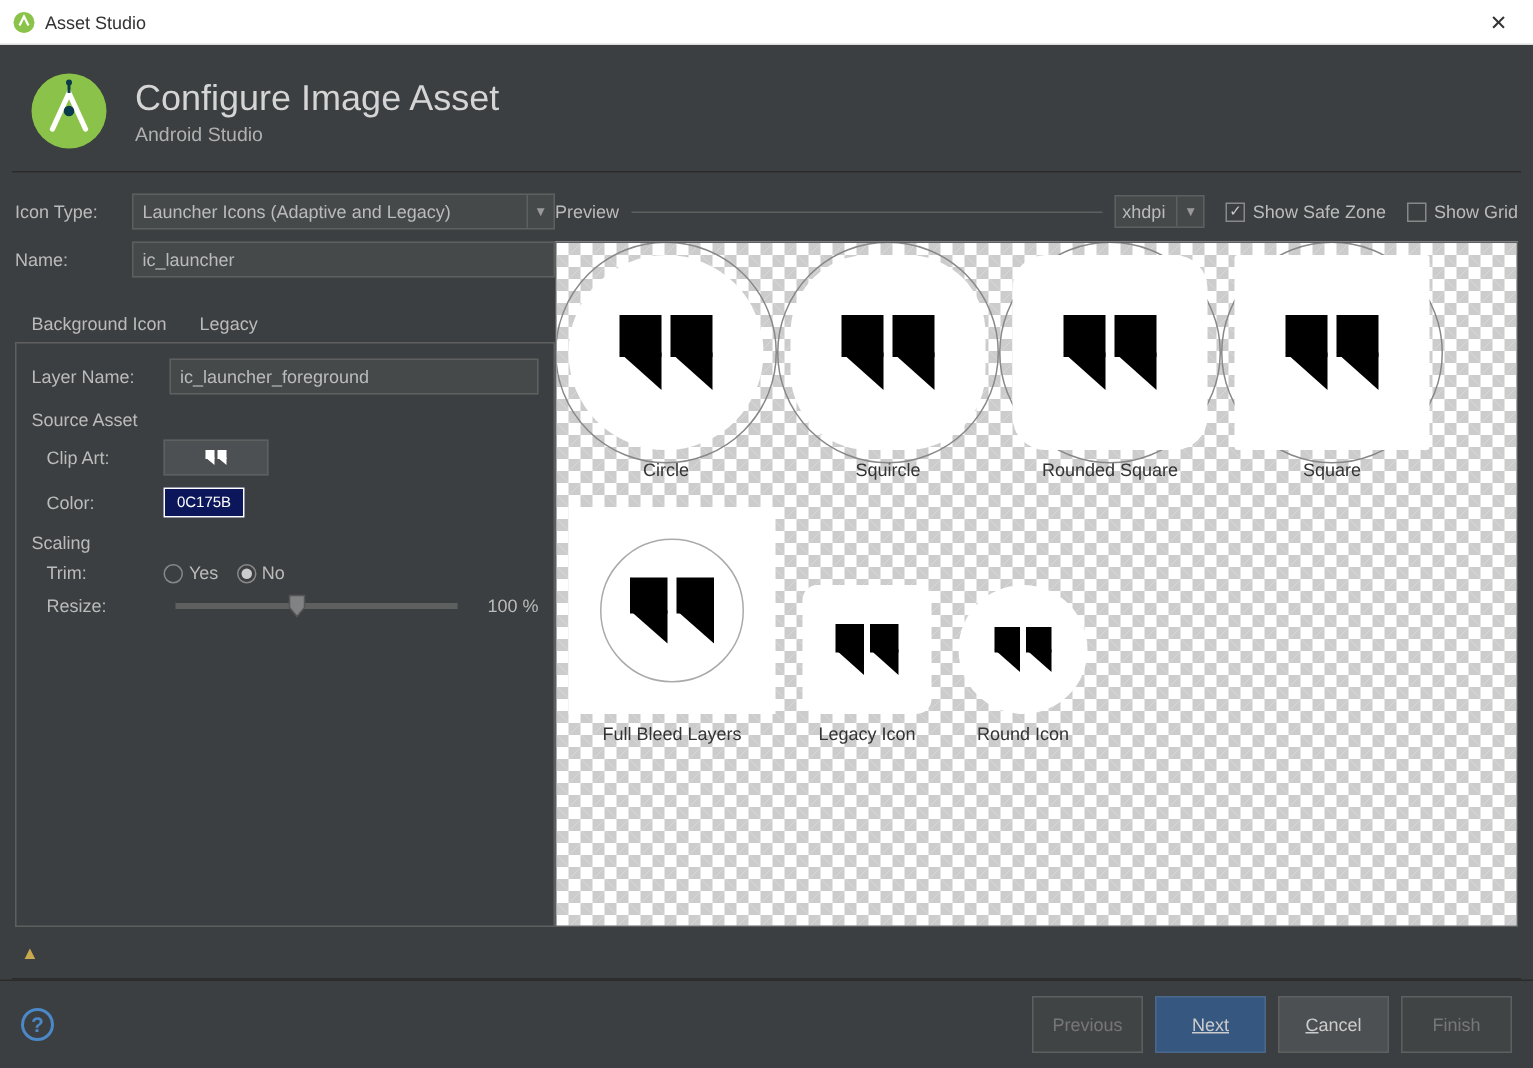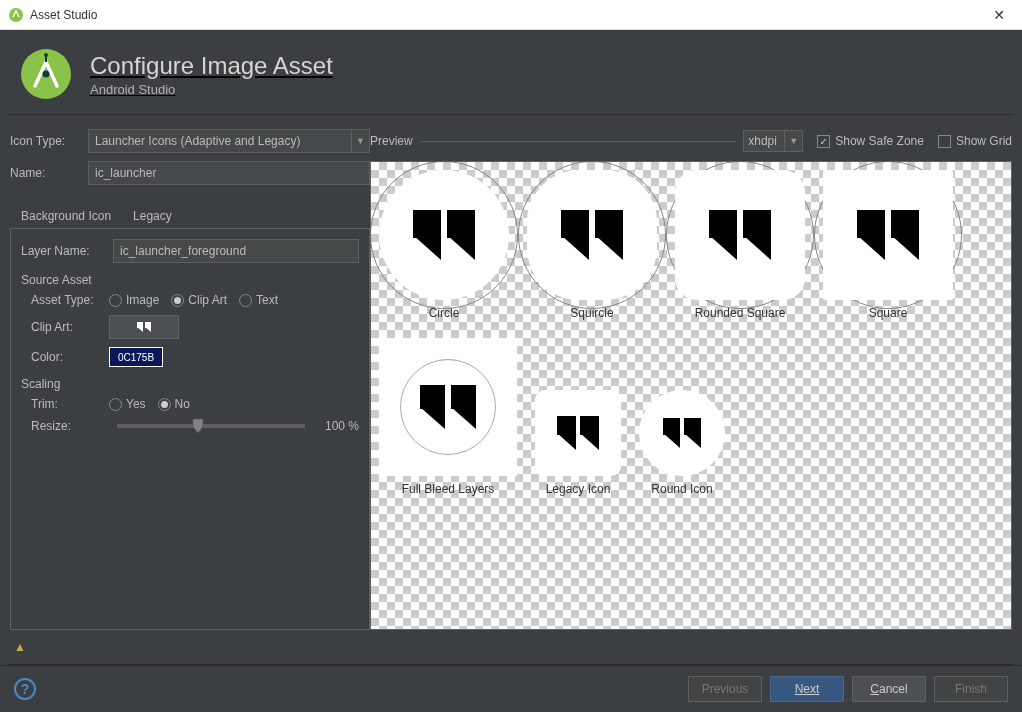--- a/index.html
+++ b/index.html
@@ -2,21 +2,21 @@
 <html><head>
 <meta charset="utf-8">
 <style>
 * { box-sizing: border-box; margin: 0; padding: 0; font-family: "Segoe UI", Arial, sans-serif; }
 body { background: #fff; width: 1022px; height: 712px; overflow: hidden; }
 .titlebar { height: 30px; background: #fff; display: flex; align-items: center; padding: 0 8px; border-bottom: 1px solid #ddd; }
 .titlebar .app-icon { width: 16px; height: 16px; margin-right: 6px; }
 .titlebar .title { font-size: 12px; color: #333; flex: 1; }
 .titlebar .close-btn { width: 30px; height: 24px; display: flex; align-items: center; justify-content: center; font-size: 14px; color: #333; cursor: pointer; }
 .main { background: #3c3f41; height: 682px; display: flex; flex-direction: column; }
-.header { padding: 18px 20px 14px 20px; display: flex; align-items: center; text-decoration: underline; }
+.header { padding: 18px 20px 14px 20px; display: flex; align-items: center; }
 .header-icon { width: 52px; height: 52px; margin-right: 18px; }
 .header-text h1 { color: #d5d5d5; font-size: 24px; font-weight: 400; }
 .header-text .sub { color: #b0b0b0; font-size: 13px; margin-top: 2px; }
 .divider { height: 1px; background: #2b2b2b; margin: 0 8px; }
 .content { flex: 1; display: flex; padding: 14px 10px 0 10px; overflow: hidden; }
 .left-panel { width: 360px; display: flex; flex-direction: column; }
 .form-row { display: flex; align-items: center; margin-bottom: 8px; }
 .form-label { width: 78px; font-size: 12px; color: #bbb; }
 .select-box { flex: 1; height: 24px; background: #45494a; border: 1px solid #5e6060; color: #bbb; font-size: 12px; padding: 0 6px; display: flex; align-items: center; position: relative; }
 .select-arrow { position: absolute; right: 0; top: 0; width: 18px; height: 100%; border-left: 1px solid #5e6060; display: flex; align-items: center; justify-content: center; font-size: 9px; color: #999; }
@@ -67,21 +67,21 @@
 .shape-full { width: 138px; height: 138px; border-radius: 0; }
 .shape-legacy { width: 86px; height: 86px; border-radius: 10px; }
 .shape-round-sm { width: 86px; height: 86px; border-radius: 50%; }
 .shape-store { width: 194px; height: 194px; border-radius: 26px; box-shadow: 2px 3px 6px rgba(0,0,0,0.3); }
 .preview-caption { font-size: 12px; color: #333; margin-top: 6px; background: rgba(255,255,255,0); }
 .preview-row2 { display: flex; gap: 18px; margin-top: 18px; align-items: flex-end; }
 .warning-bar { padding: 10px 14px; font-size: 12px; color: #bbb; display: flex; align-items: center; }
 .warn-icon { color: #c9a94e; margin-right: 8px; }
 .button-bar { padding: 10px 14px; display: flex; justify-content: flex-end; align-items: center; gap: 8px; border-top: 1px solid #2b2b2b; }
 .help-btn { margin-right: auto; width: 22px; height: 22px; border-radius: 50%; border: 2px solid #4a88c7; color: #4a88c7; display: flex; align-items: center; justify-content: center; font-size: 14px; font-weight: bold; cursor: pointer; }
-.btn { min-width: 74px; height: 26px; border: 1px solid #5e6060; background: #4c5052; color: #ccc; font-size: 12px; cursor: pointer; text-align: center; }
+.btn { min-width: 74px; height: 38px; border: 1px solid #5e6060; background: #4c5052; color: #ccc; font-size: 12px; cursor: pointer; text-align: center; }
 .btn.disabled { color: #777; background: #414445; }
 .btn.primary { background: #365880; border-color: #4a688c; }
 .btn .underline { text-decoration: underline; }
 .quote-icon { display: flex; gap: 0.12em; }
 .quote-icon .q { width: 0.5em; height: 0.9em; position: relative; }
 .quote-icon .q::before { content: ''; position: absolute; top: 0; left: 0; width: 100%; height: 55%; background: #000; }
 .quote-icon .q::after { content: ''; position: absolute; top: 50%; right: 0; width: 0; height: 0; border-top: 0.45em solid #000; border-left: 0.5em solid transparent; }
 .quote-white .q::before { background: #fff; }
 .quote-white .q::after { border-top-color: #fff; }
 </style>
@@ -133,37 +133,20 @@
       </div>
 
       <div class="tab-content">
         <div class="form-row">
           <div class="form-label" style="width:92px">Layer Name:</div>
           <input class="text-input" value="ic_launcher_foreground" style="">
         </div>
 
         <div class="section-label">Source Asset</div>
         <div class="form-row" style="padding-left:10px">
-          <div class="form-label">Asset Type:</div>
-          <div class="radio-row">
-            <div class="radio">
-                <span class="radio-circle"></span>
-                <span>Image</span>
-              </div>
-            <div class="radio">
-                <span class="radio-circle checked"></span>
-                <span>Clip Art</span>
-              </div>
-            <div class="radio">
-                <span class="radio-circle"></span>
-                <span>Text</span>
-              </div>
-          </div>
-        </div>
-        <div class="form-row" style="padding-left:10px">
           <div class="form-label">Clip Art:</div>
           <div class="clipart-btn">
             <div class="quote-icon quote-white" style="font-size:12px">
                 <span class="q"></span>
                 <span class="q"></span>
               </div>
           </div>
         </div>
         <div class="form-row" style="padding-left:10px">
           <div class="form-label">Color:</div>

